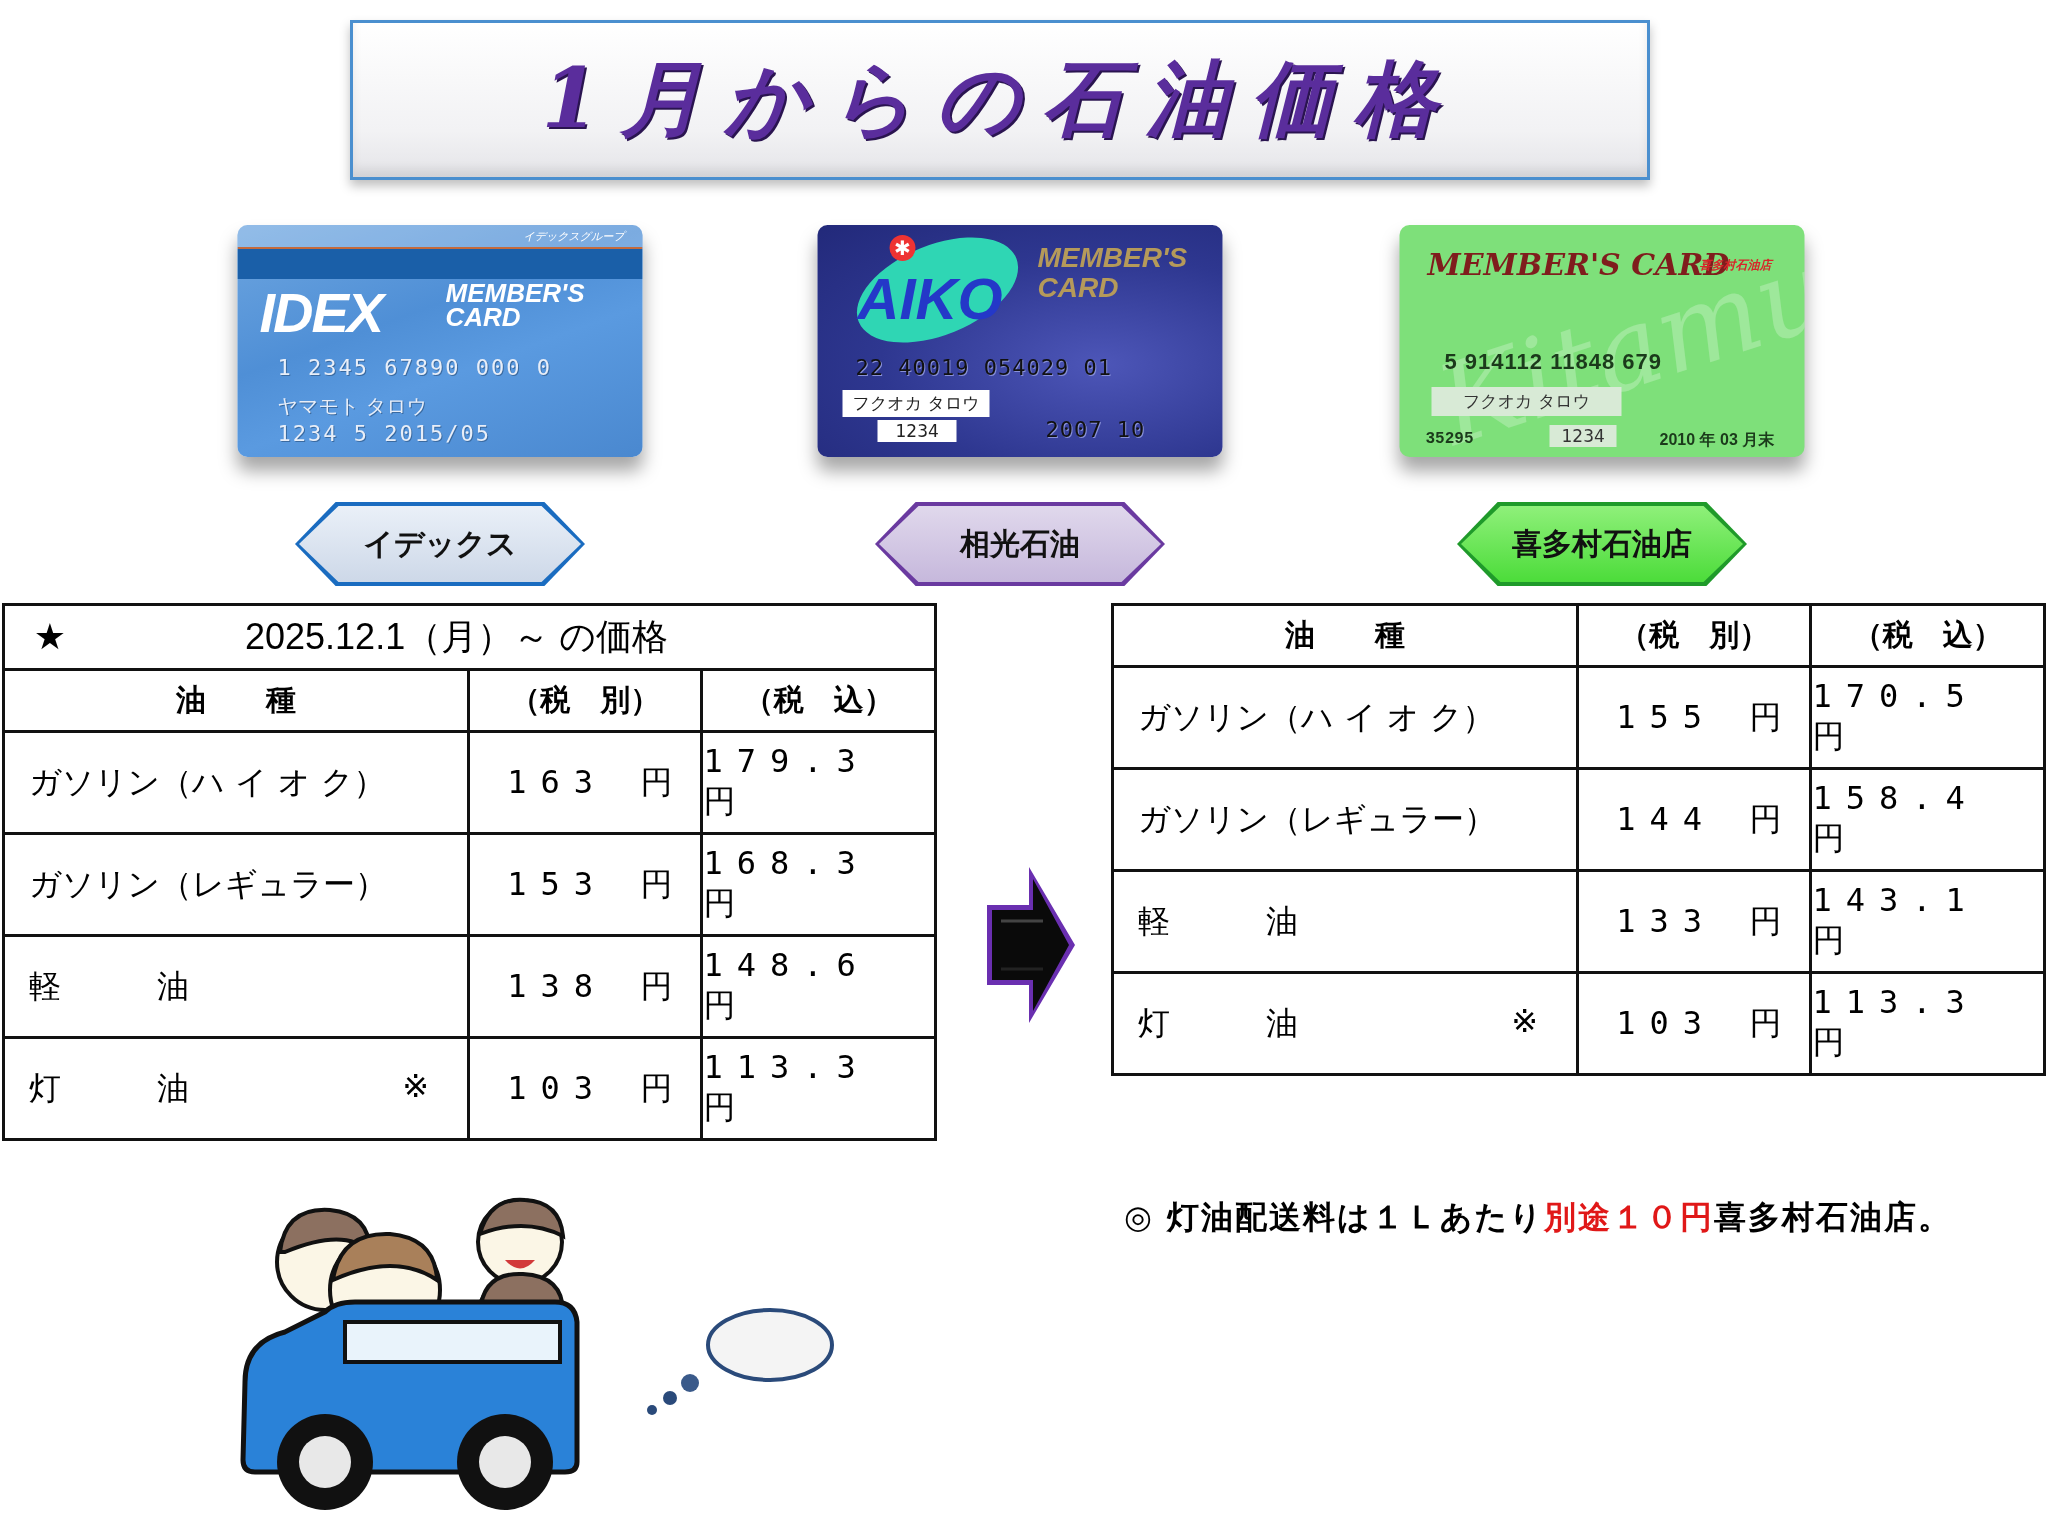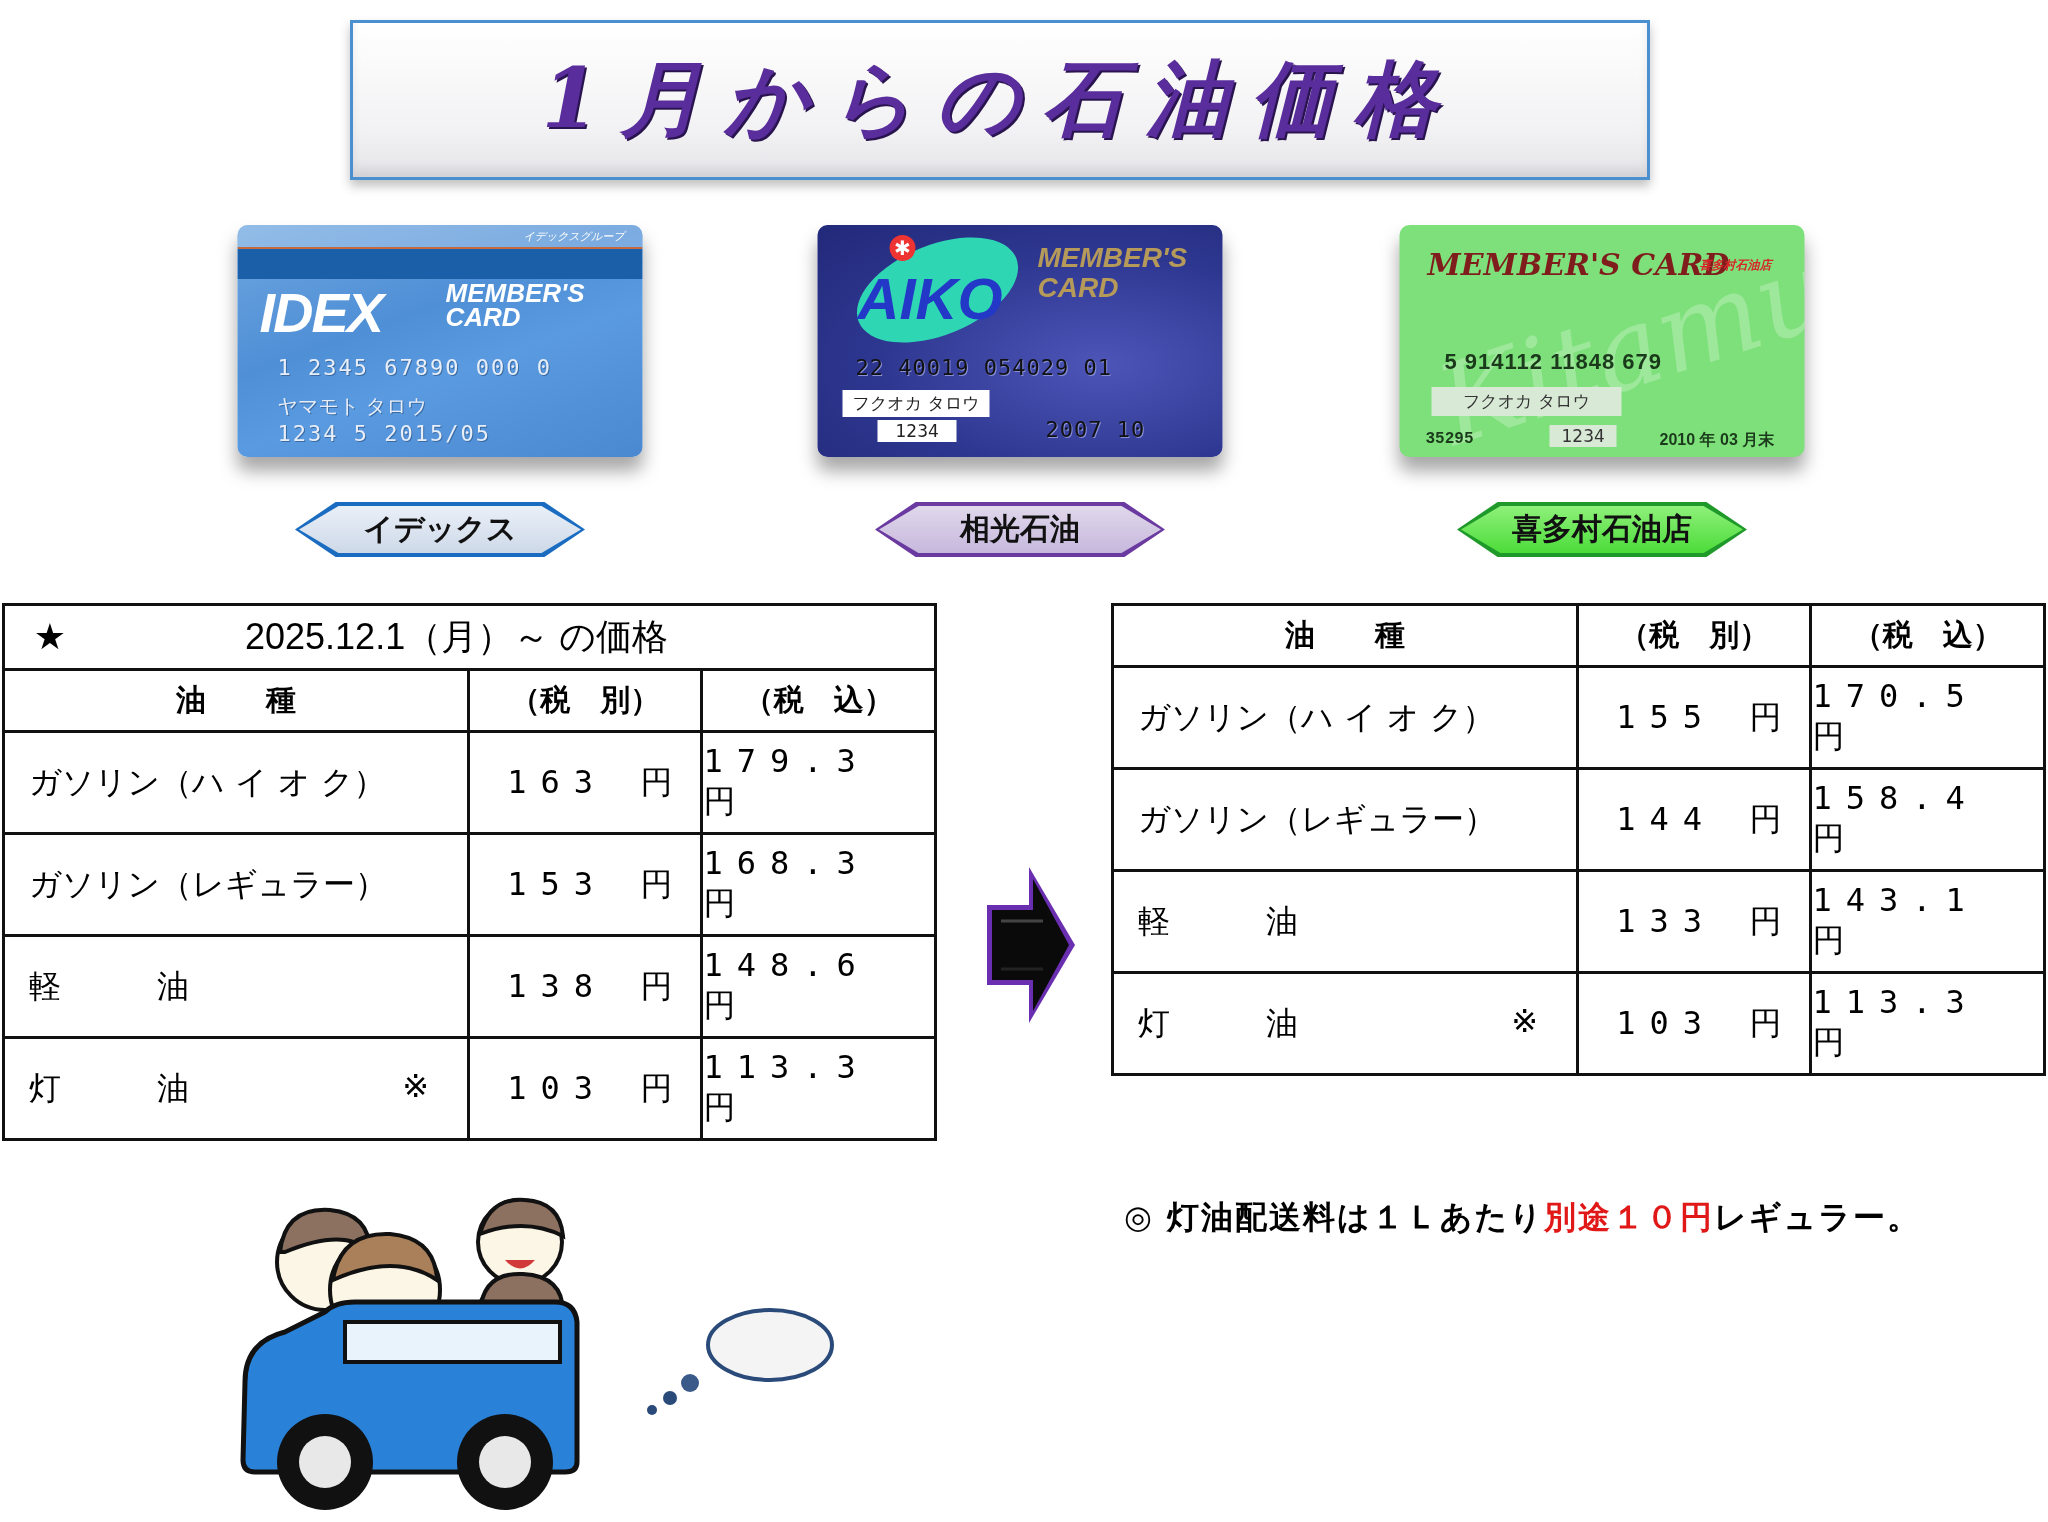--- a/index.html
+++ b/index.html
@@ -44,21 +44,21 @@
 
   .card-kita { background: #7ee07a; }
   .card-kita .mc { left: 28px; top: 22px; font: italic bold 30px "DejaVu Serif", "Liberation Serif", serif; color: #7f1d1d; }
   .card-kita .shop { left: 300px; top: 32px; font-size: 12px; font-style: italic; font-weight: bold; color: #d8252a; }
   .card-kita .sig { left: 30px; top: 40px; font: italic 110px "DejaVu Serif", serif; color: rgba(255,255,255,0.25); transform: rotate(-18deg); }
   .card-kita .num { left: 45px; top: 124px; font: bold 22px "Liberation Sans", sans-serif; color: #1b3a1b; letter-spacing: 1px; }
   .card-kita .namebox { left: 32px; top: 162px; width: 190px; background: #d8ead6; color: #333; font-size: 17px; padding: 3px 0; text-align: center; }
   .card-kita .bottom { left: 10px; top: 205px; font: bold 16px "Liberation Sans", sans-serif; color: #1b3a1b; }
   .card-kita .pin { left: 150px; top: 200px; background: #d8ead6; color: #333; font-size: 17px; padding: 1px 12px; }
 
-  .label-hex { position: absolute; top: 312px; left: 50%; transform: translateX(-50%); width: 290px; height: 55px;
+  .label-hex { position: absolute; top: 312px; left: 50%; transform: translateX(-50%); width: 290px; height: 84px;
     display: flex; align-items: center; justify-content: center; font-size: 30px; font-weight: bold; color: #111;
     clip-path: polygon(14% 0, 86% 0, 100% 50%, 86% 100%, 14% 100%, 0 50%); }
   .label-hex .inner { position: absolute; inset: 4px; clip-path: polygon(14% 0, 86% 0, 100% 50%, 86% 100%, 14% 100%, 0 50%);
     display: flex; align-items: center; justify-content: center; }
   .lbl-idex { background: #1a6cc0; } .lbl-idex .inner { background: linear-gradient(#eaf0f8, #cdd8e8); }
   .lbl-aiko { background: #6a3aa0; } .lbl-aiko .inner { background: linear-gradient(#e0d8ec, #c6b8dc); }
   .lbl-kita { background: #1f9a2a; } .lbl-kita .inner { background: linear-gradient(#8ff07a, #4cdc3a); }
 
   
   .price-table { position: absolute; top: 603px; border-collapse: collapse; padding-left: 44px; }
@@ -227,21 +227,21 @@
       <span>灯　　　油</span>
       <span class="note">※</span>
     </td>
     <td class="num">103 円</td>
     <td class="num-inc">113.3 円</td>
   </tr>
 </tbody>
   </table>
 
 <div class="notice">
-  <span>◎ 灯油配送料は１Ｌあたり</span><span class="red">別途１０円</span><span>レギュラー。</span>
+  <span>◎ 灯油配送料は１Ｌあたり</span><span class="red">別途１０円</span><span>喜多村石油店。</span>
 </div>
 
 <svg class="car-illust" viewBox="0 0 460 350">
 
   <circle cx="100" cy="90" r="48" fill="#fbf6e6" stroke="#111" stroke-width="4"></circle>
   <path d="M55 80 Q60 35 105 38 Q145 42 145 80 Q120 55 60 80Z" fill="#8c7060" stroke="#111" stroke-width="4"></path>
   <circle cx="295" cy="70" r="42" fill="#fbf6e6" stroke="#111" stroke-width="4"></circle>
   <path d="M255 62 Q265 25 300 28 Q335 30 338 64 Q300 45 255 62Z" fill="#8c7060" stroke="#111" stroke-width="4"></path>
   <path d="M280 88 Q295 105 310 88Z" fill="#d23a3a"></path>
   <circle cx="160" cy="118" r="55" fill="#fbf6e6" stroke="#111" stroke-width="4"></circle>

